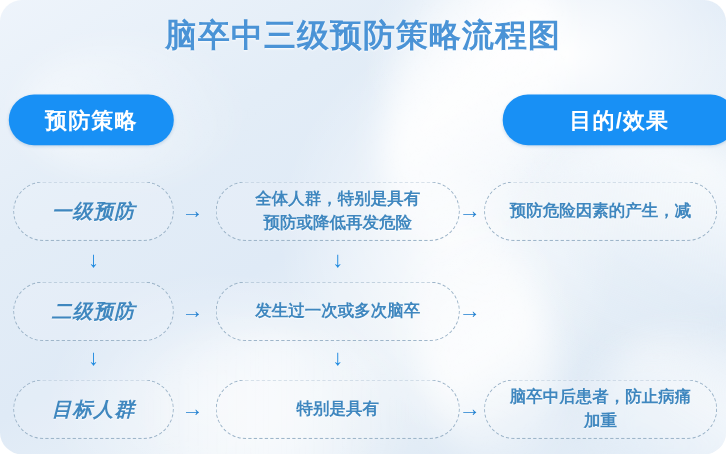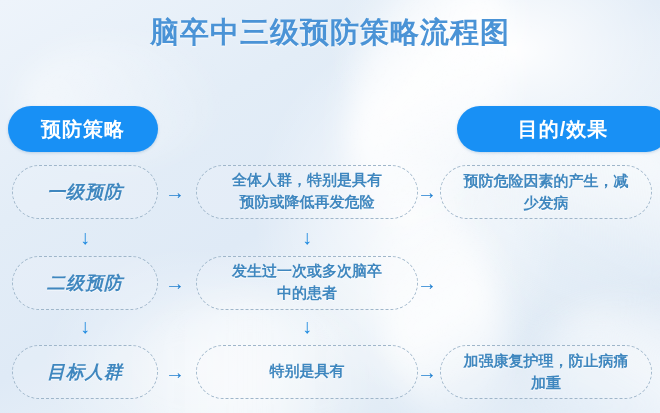--- a/index.html
+++ b/index.html
@@ -16,20 +16,21 @@
   #infographic {
     position: relative;
     width: 660px;
     height: 413px;
     background:
       radial-gradient(ellipse 300px 200px at 78% 12%, rgba(255,255,255,0.95) 0%, rgba(255,255,255,0) 62%),
       radial-gradient(ellipse 260px 300px at 62% 52%, rgba(255,255,255,0.80) 0%, rgba(255,255,255,0) 60%),
       radial-gradient(ellipse 240px 180px at 30% 88%, rgba(255,255,255,0.55) 0%, rgba(255,255,255,0) 65%),
       linear-gradient(150deg, #eef4fb 0%, #e3edf7 28%, #dfeaf6 48%, #e9f1f8 66%, #dfeaf5 84%, #e6eff8 100%);
     overflow: hidden;
+    border-radius: 20px;
   }
 
   
   .bg-streak {
     position: absolute;
     pointer-events: none;
     filter: blur(14px);
   }
   .streak-a {
     left: 355px; top: -40px;
@@ -92,21 +93,20 @@
     border-radius: 23px;
     background: #1890f5;
     color: #ffffff;
     font-size: 20px;
     font-weight: bold;
     letter-spacing: 1px;
     display: flex;
     align-items: center;
     justify-content: center;
     box-shadow: 0 1px 3px rgba(20,90,160,0.22);
-    margin-top: 20px;
   }
   .pill-1 { left: 8px;   width: 150px; }
   .pill-2 { left: 192px; width: 226px; }
   .pill-3 { left: 457px; width: 212px; text-align: right; }
 
   
   .node {
     position: absolute;
     border: 1px dashed #9fb6ca;
     border-radius: 30px;
@@ -119,21 +119,21 @@
     font-size: 15px;
     font-weight: bold;
     line-height: 1.45;
     padding: 0 8px;
     box-sizing: border-box;
     text-shadow: 0 1px 1px rgba(255,255,255,0.8);
   }
   .node .line { display: block; }
 
   .col-1 { left: 12px;  width: 146px; }
-  .col-2 { left: 196px; width: 222px; font-family: Liberation Serif, serif; }
+  .col-2 { left: 196px; width: 222px; }
   .col-3 { left: 440px; width: 212px; align-items: center; }
 
   .row-1 { top: 165px; height: 54px; }
   .row-2 { top: 256px; height: 54px; }
   .row-3 { top: 345px; height: 54px; }
 
   .node.col-1 { font-size: 18px; letter-spacing: 1px; font-style: italic; }
 
   
   .arrow-right {
@@ -201,41 +201,39 @@
       <span class="line">全体人群，特别是具有</span>
       <span class="line">预防或降低再发危险</span>
     </div>
   </div>
   <div class="arrow-right ar-c2 ar-r1">
     <span>→</span>
   </div>
   <div class="node col-3 row-1">
     <div>
       <span class="line">预防危险因素的产生，减</span>
-      <span class="line">少发病</span>
     </div>
   </div>
 
   <div class="arrow-down ad-c1 ad-g1">
     <span>↓</span>
   </div>
   <div class="arrow-down ad-c2 ad-g1">
     <span>↓</span>
   </div>
 
   <div class="node col-1 row-2">
     <span class="line">二级预防</span>
   </div>
   <div class="arrow-right ar-c1 ar-r2">
     <span>→</span>
   </div>
   <div class="node col-2 row-2">
     <div>
       <span class="line">发生过一次或多次脑卒</span>
-      <span class="line">中的患者</span>
     </div>
   </div>
   <div class="arrow-right ar-c2 ar-r2">
     <span>→</span>
   </div>
 
   <div class="arrow-down ad-c1 ad-g2">
     <span>↓</span>
   </div>
   <div class="arrow-down ad-c2 ad-g2">
@@ -252,18 +250,18 @@
     <div>
       <span class="line">特别是具有</span>
 
     </div>
   </div>
   <div class="arrow-right ar-c2 ar-r3">
     <span>→</span>
   </div>
   <div class="node col-3 row-3">
     <div>
-      <span class="line">加强康复护理，防止病痛</span>
+      <span class="line">脑卒中后患者，防止病痛</span>
       <span class="line">加重</span>
     </div>
   </div>
 
 </div>
 
 </body></html>

